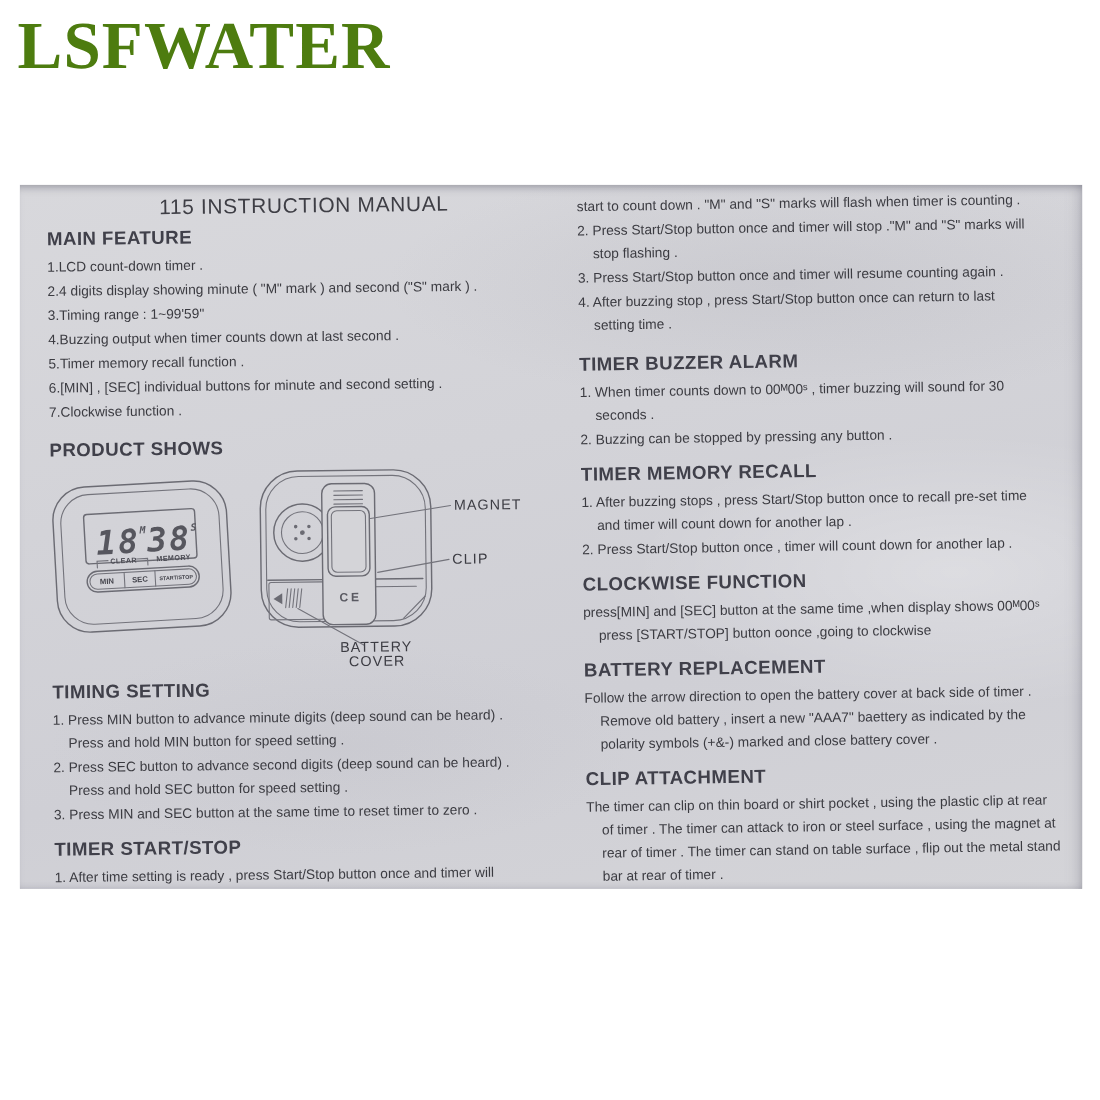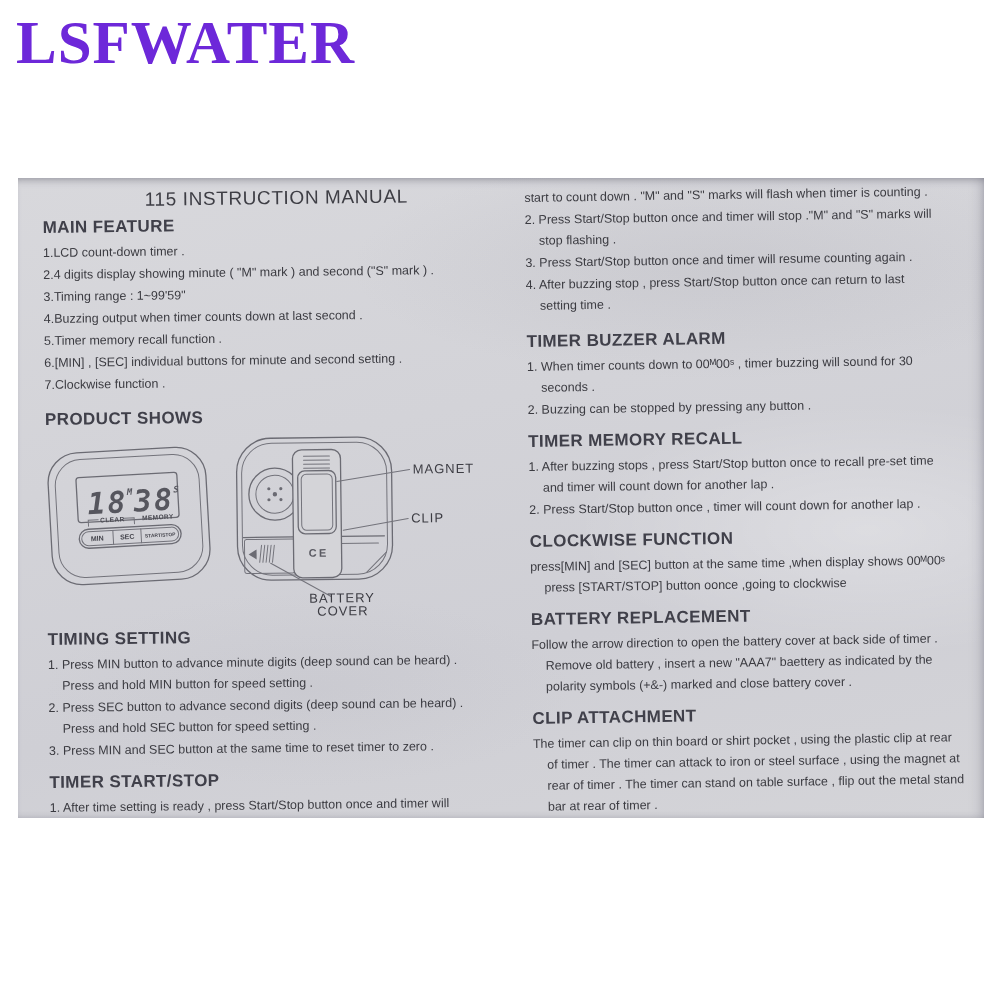--- a/index.html
+++ b/index.html
@@ -1,20 +1,20 @@
 <!DOCTYPE html>
 <html><head>
 <meta charset="utf-8">
 <style>
   html,body{margin:0;padding:0;background:#fff;}
   .screen{position:relative;width:1000px;height:1000px;background:#ffffff;overflow:hidden;
           font-family:"Liberation Sans",sans-serif;}
   .logo{position:absolute;left:16px;top:8px;font-family:"Liberation Serif",serif;
-        font-weight:bold;font-size:61px;letter-spacing:1px;color:#6d28d9;}
-  .paper{position:absolute;left:18px;top:178px;width:966px;height:640px;
+        font-weight:bold;font-size:61px;letter-spacing:1px;color:#4d7c0f;}
+  .paper{position:absolute;left:18px;top:168px;width:966px;height:640px;
          background:
            radial-gradient(520px 160px at 72% 14%, rgba(150,150,160,0.16), rgba(0,0,0,0) 70%),
            radial-gradient(420px 180px at 88% 55%, rgba(255,255,255,0.28), rgba(0,0,0,0) 70%),
            radial-gradient(380px 140px at 30% 80%, rgba(160,160,170,0.10), rgba(0,0,0,0) 70%),
            linear-gradient(168deg,#d8d8dc 0%,#d3d3d8 38%,#cfcfd5 68%,#d4d4d8 100%);
          box-shadow: inset 0 7px 9px -6px rgba(85,85,100,0.55),
                      inset -10px 0 14px -10px rgba(110,110,125,0.55),
                      inset 0 -5px 7px -6px rgba(110,110,125,0.4);}
   .col{position:absolute;top:0;color:#3b3b41;}
   .col.left{left:24px;width:468px;transform:rotate(-0.7deg);transform-origin:left top;}

